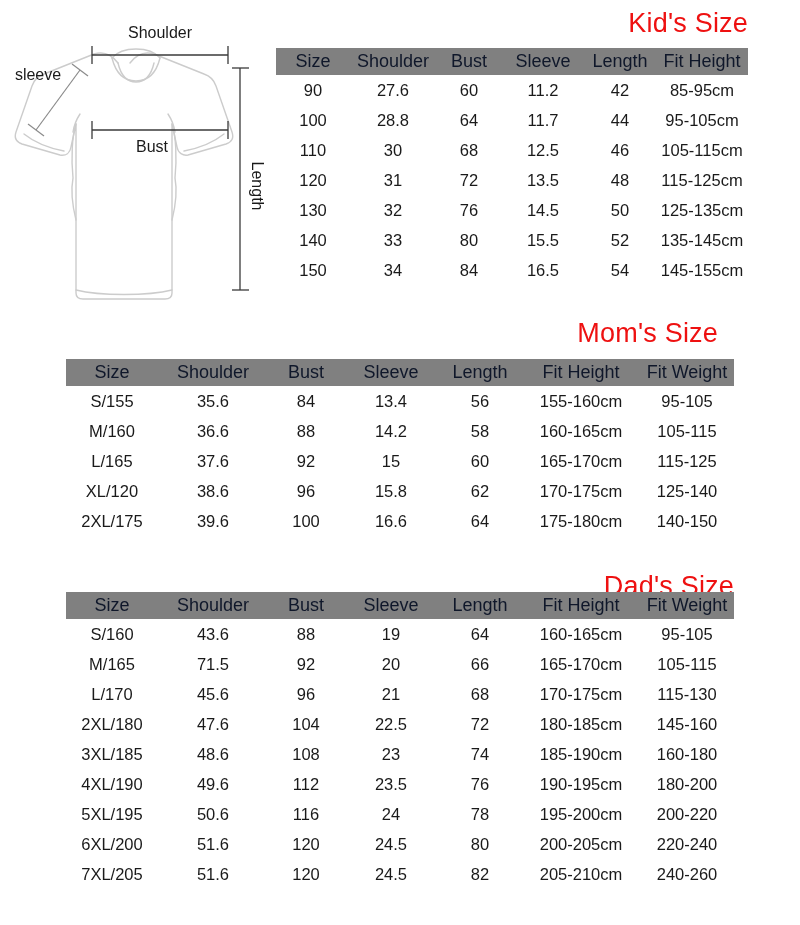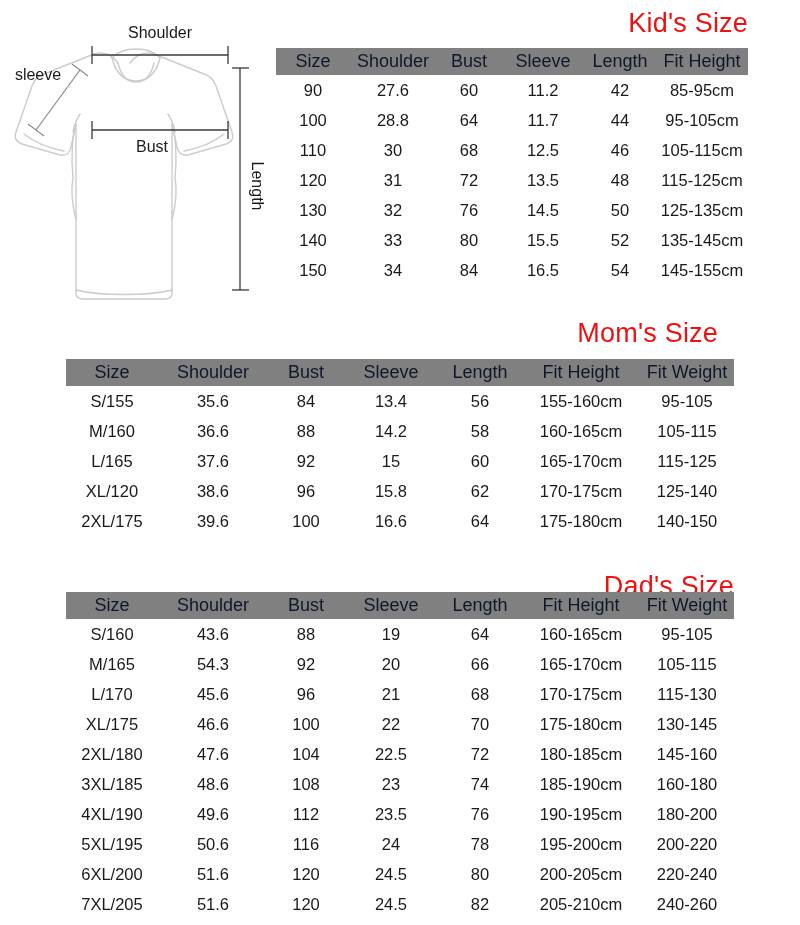--- a/index.html
+++ b/index.html
@@ -339,46 +339,37 @@
         <td>S/160</td>
         <td>43.6</td>
         <td>88</td>
         <td>19</td>
         <td>64</td>
         <td>160-165cm</td>
         <td>95-105</td>
       </tr>
       <tr>
         <td>M/165</td>
-        <td>54.3</td>
+        <td>71.5</td>
         <td>92</td>
         <td>20</td>
         <td>66</td>
         <td>165-170cm</td>
         <td>105-115</td>
       </tr>
       <tr>
         <td>L/170</td>
         <td>45.6</td>
         <td>96</td>
         <td>21</td>
         <td>68</td>
         <td>170-175cm</td>
         <td>115-130</td>
       </tr>
       <tr>
-        <td>XL/175</td>
-        <td>46.6</td>
-        <td>100</td>
-        <td>22</td>
-        <td>70</td>
-        <td>175-180cm</td>
-        <td>130-145</td>
-      </tr>
-      <tr>
         <td>2XL/180</td>
         <td>47.6</td>
         <td>104</td>
         <td>22.5</td>
         <td>72</td>
         <td>180-185cm</td>
         <td>145-160</td>
       </tr>
       <tr>
         <td>3XL/185</td>

